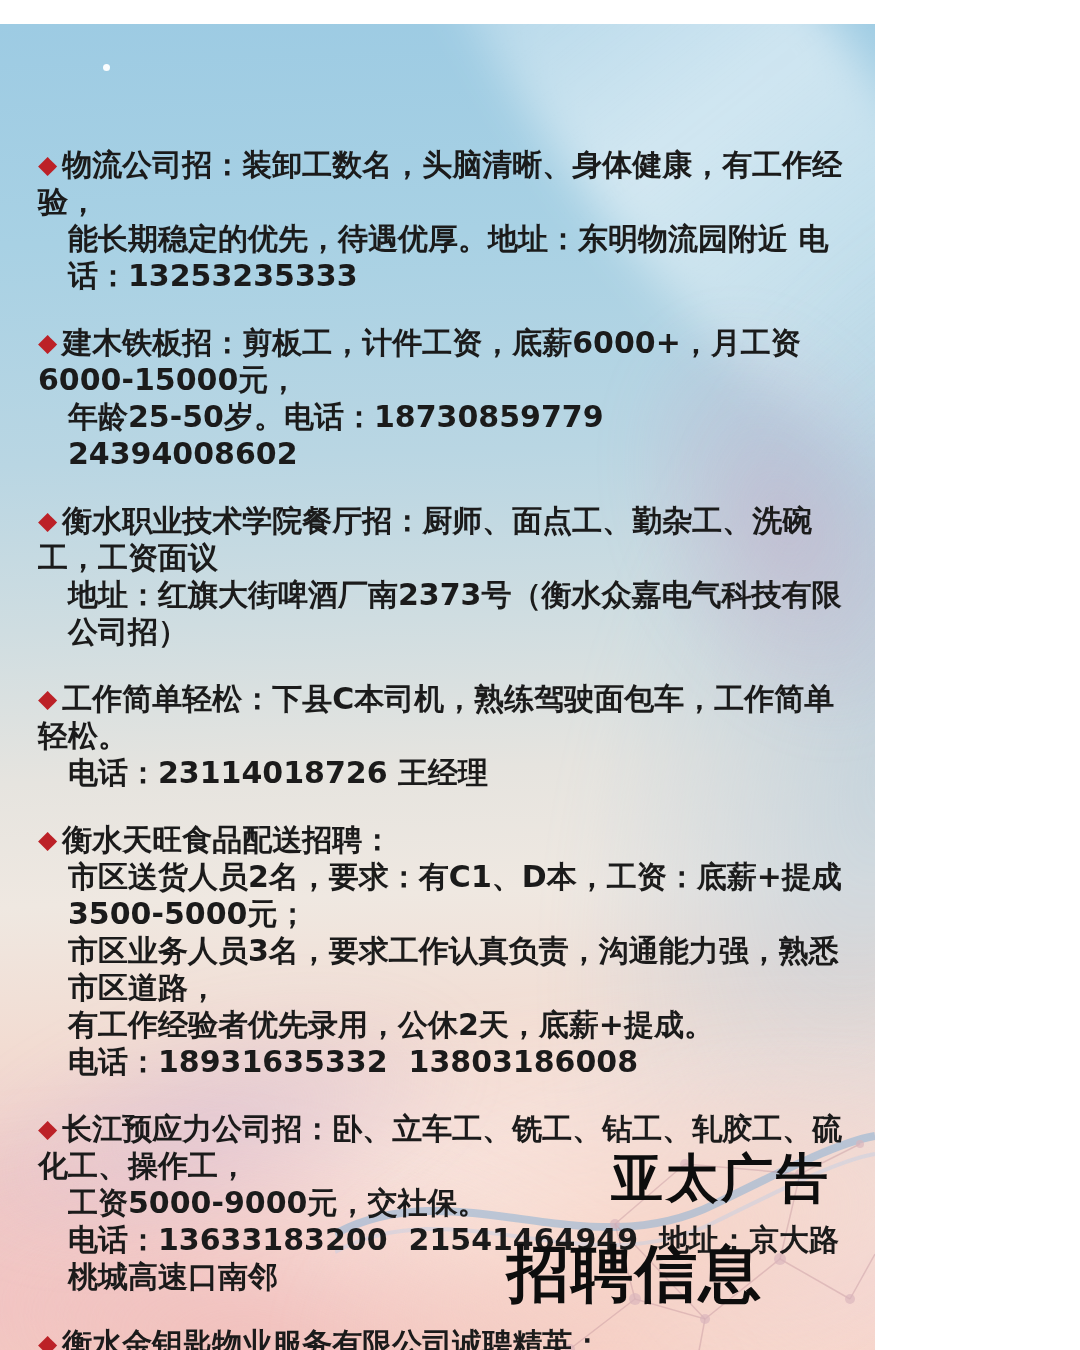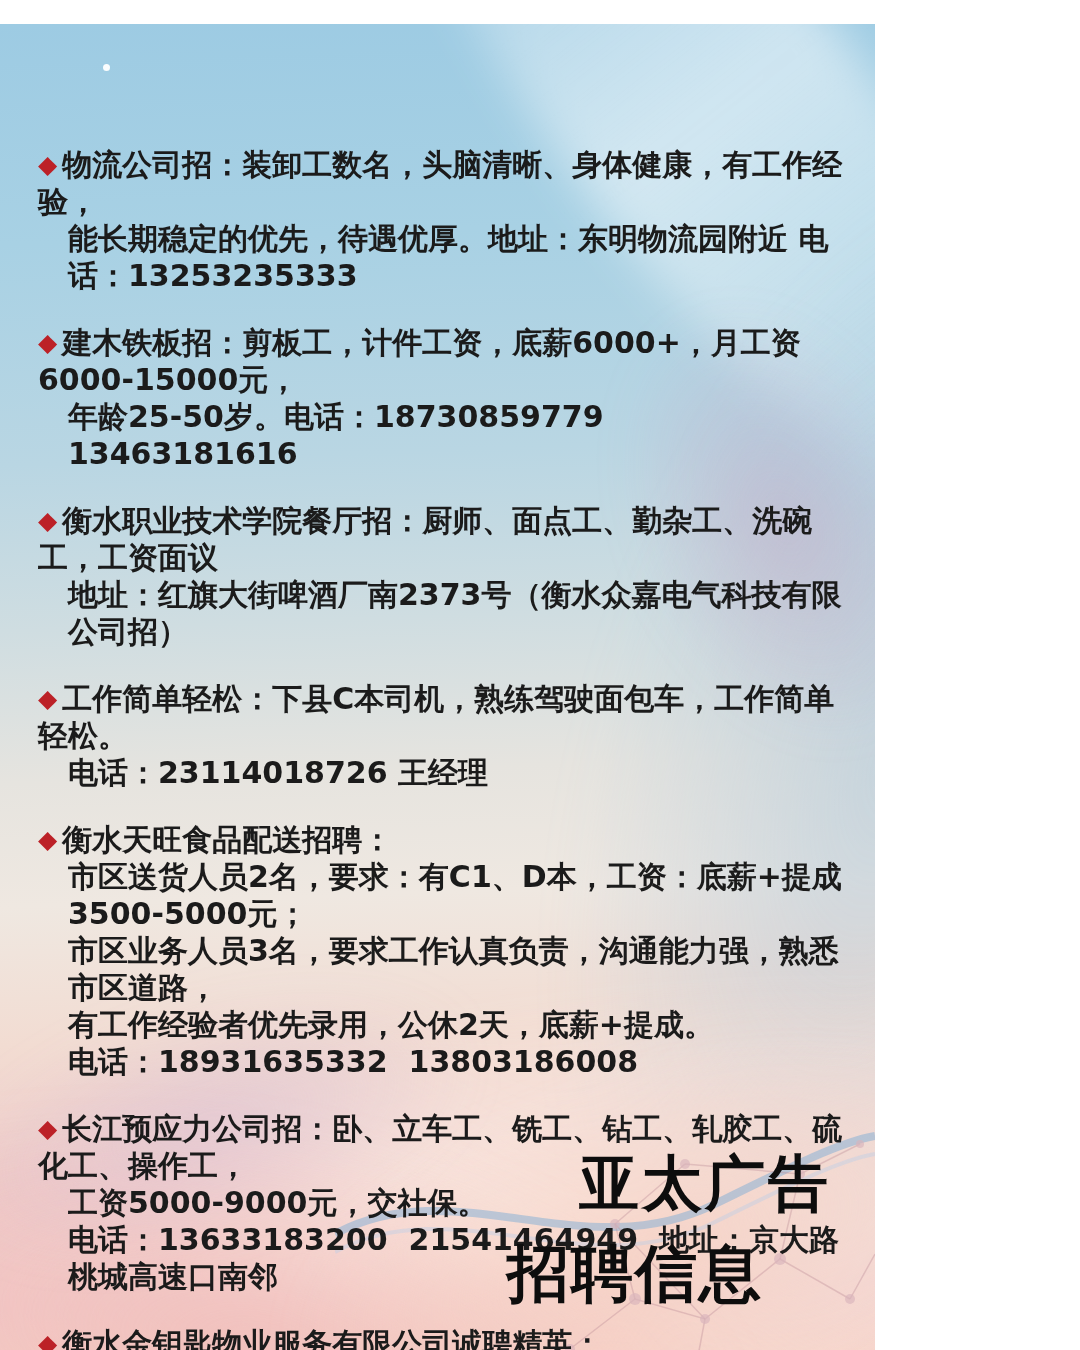--- a/index.html
+++ b/index.html
@@ -78,21 +78,21 @@
   .bullet{
     color:var(--bullet);font-size:25px;margin-right:5px;
     vertical-align:2px;
   }
   
   .logo{
     position:absolute;right:40px;bottom:58px;width:330px;height:172px;
     color:var(--logo);
     font-family:"DejaVu Serif","Liberation Serif",serif;font-weight:bold;
   }
-  .logo-l1{position:absolute;top:0;right:4px;font-size:60px;letter-spacing:3px;}
+  .logo-l1{position:absolute;top:0;right:4px;font-size:52px;letter-spacing:3px;}
   .logo-l2{position:absolute;top:88px;right:72px;font-size:62px;letter-spacing:2px;}
 </style>
 </head>
 <body>
 
 <div class="poster">
 
   <div class="bg"></div>
   <div class="swirl streak-top-right"></div>
   <div class="swirl silk-blue-right"></div>
@@ -134,21 +134,21 @@
   <div class="content">
 
     <div class="listing">
       <p class="line first"><span class="bullet">◆</span><span>物流公司招：装卸工数名，头脑清晰、身体健康，有工作经验，</span></p>
       <p class="line cont">能长期稳定的优先，待遇优厚。地址：东明物流园附近 电话：13253235333</p>
     </div>
 
 
     <div class="listing">
       <p class="line first"><span class="bullet">◆</span><span>建木铁板招：剪板工，计件工资，底薪6000+，月工资6000-15000元，</span></p>
-      <p class="line cont">年龄25-50岁。电话：18730859779  13463181616</p>
+      <p class="line cont">年龄25-50岁。电话：18730859779  24394008602</p>
     </div>
 
     <div class="listing">
       <p class="line first"><span class="bullet">◆</span><span>衡水职业技术学院餐厅招：厨师、面点工、勤杂工、洗碗工，工资面议</span></p>
       <p class="line cont">地址：红旗大街啤酒厂南2373号（衡水众嘉电气科技有限公司招）</p>
     </div>
 
     <div class="listing">
       <p class="line first"><span class="bullet">◆</span><span>工作简单轻松：下县C本司机，熟练驾驶面包车，工作简单轻松。</span></p>
       <p class="line cont">电话：23114018726 王经理</p>

